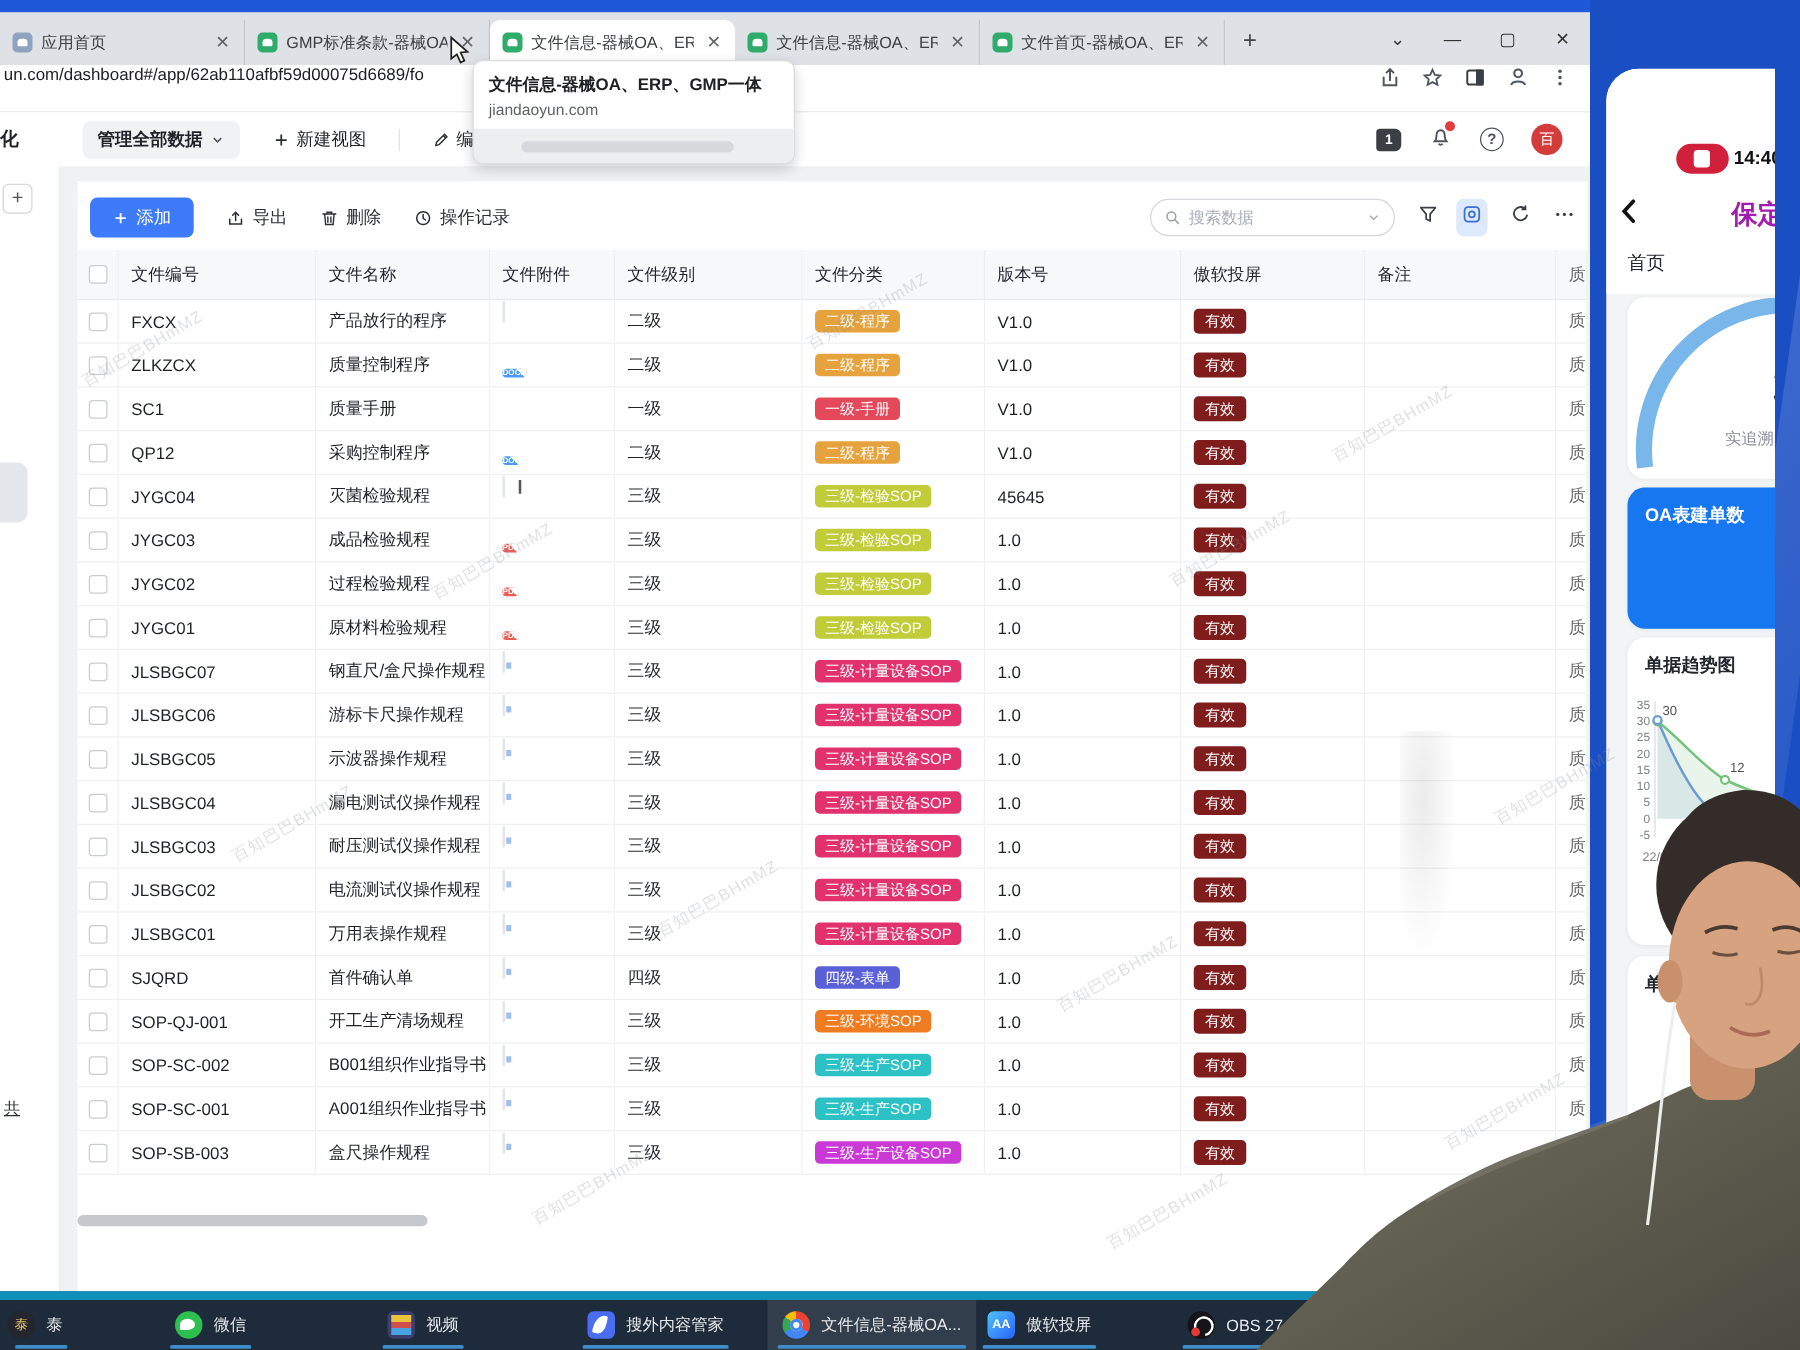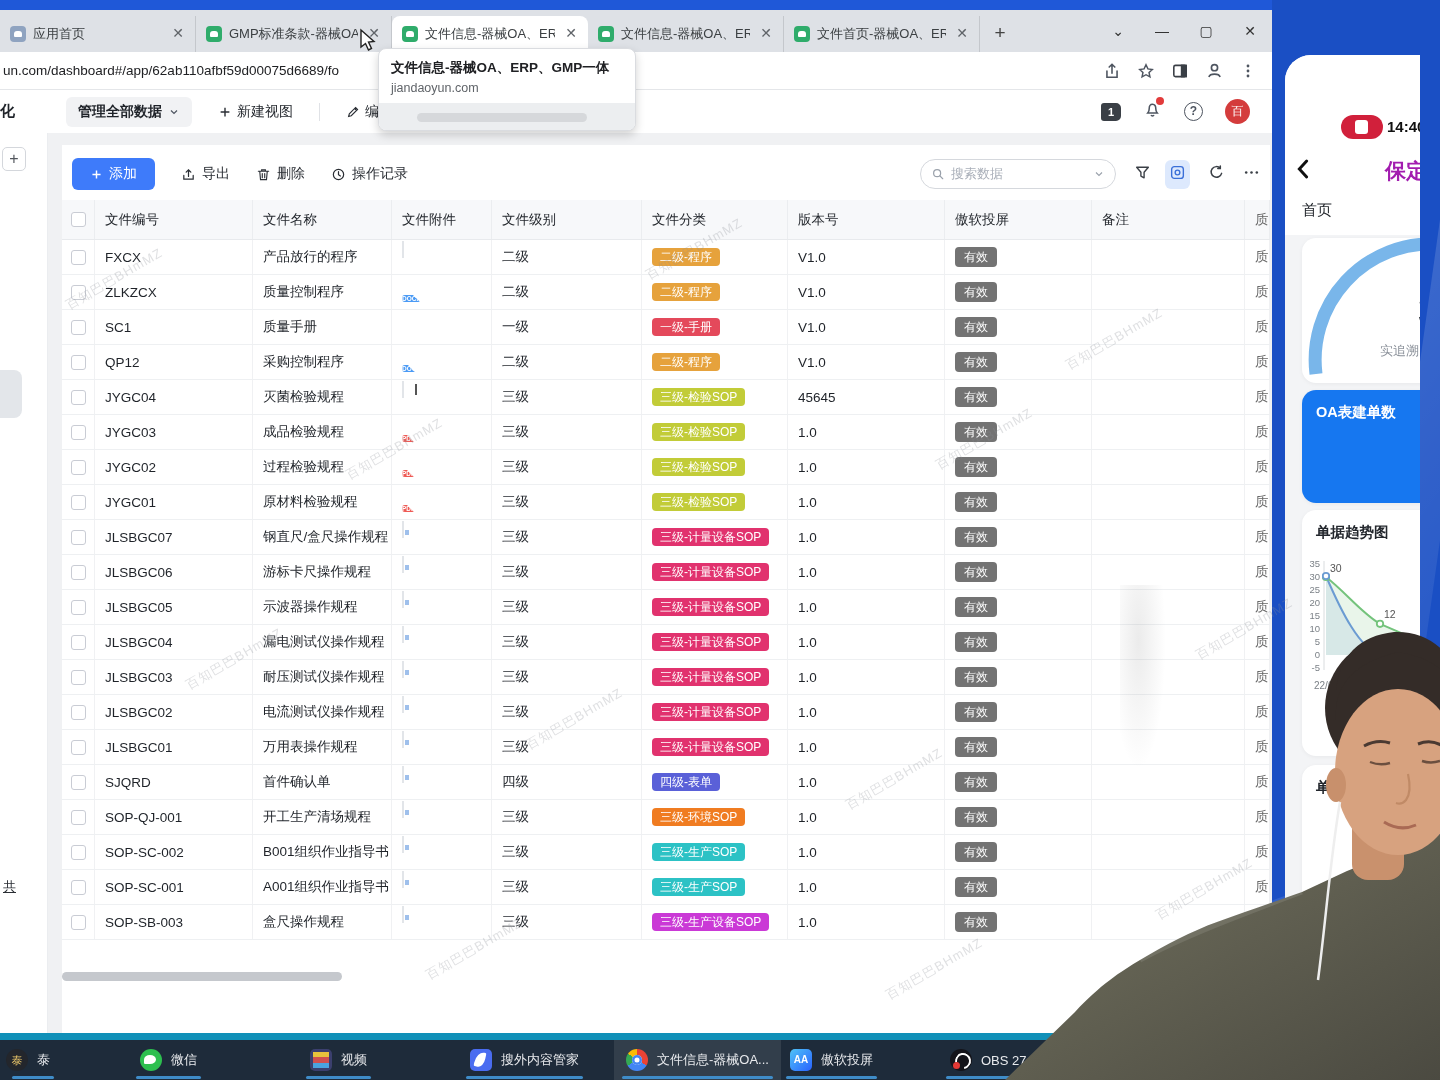--- a/index.html
+++ b/index.html
@@ -15,21 +15,21 @@
   .tab { position:relative; height:36px; width:196px; display:flex; align-items:center; gap:7px; padding:0 8px 0 10px; color:#3c4043; font-size:13px; border-right:1px solid #c4c7cc; }
   .tab.active { background:#fff; border-radius:8px 8px 0 0; border-right:none; z-index:2; }
   .tab .favicon { width:16px; height:16px; border-radius:4px; background:#2fac6b; flex:0 0 16px; position:relative; }
   .tab .favicon::after { content:""; position:absolute; left:4px; top:5px; width:8px; height:6px; background:#fff; border-radius:3px 3px 1px 1px; }
   .tab .favicon.gray { background:#8fa3c0; }
   .tab .tlabel { flex:1; white-space:nowrap; overflow:hidden; }
   .tab .tclose { color:#5f6368; font-size:14px; width:18px; height:18px; line-height:17px; text-align:center; border-radius:50%; }
   .newtab { width:28px; height:28px; margin:0 0 4px 6px; font-size:19px; color:#444; text-align:center; line-height:26px; }
   .wctrls { margin-left:auto; display:flex; align-items:center; height:42px; }
   .wctrl { width:44px; text-align:center; color:#333; font-size:14px; }
-  .urlbar { position:absolute; left:0; top:52px; width:1272px; height:38px; background:#fff; border-bottom:1px solid #e4e6e9; display:flex; align-items:center; }
+  .urlbar { position:absolute; left:0; top:52px; width:1272px; height:38px; background:#fff; border-bottom:1px solid #e4e6e9; display:flex; align-items:flex-start; }
   .urltext { font-size:13.5px; color:#202124; padding-left:3px; }
   .urlicons { margin-left:auto; display:flex; align-items:center; gap:16px; padding-right:16px; }
   .icon16 svg { display:block; }
 
   
   .tooltip { position:absolute; left:378px; top:48px; width:258px; height:83px; background:#fff; border:1px solid #dadce0; border-radius:8px; box-shadow:0 4px 10px rgba(0,0,0,.18); z-index:30; padding:10px 12px 0 12px; overflow:hidden; }
   .tooltip .tt { font-size:13.5px; font-weight:bold; color:#202124; white-space:nowrap; }
   .tooltip .td { font-size:12.5px; color:#5f6368; margin-top:4px; }
   .tooltip .tp { margin:8px -12px 0; height:30px; background:#eceef0; position:relative; }
   .tooltip .tp::after { content:""; position:absolute; left:38px; top:10px; width:170px; height:9px; border-radius:5px; background:#d6d8db; }
@@ -66,21 +66,21 @@
 
   
   .tbl { position:absolute; left:0px; top:55px; width:1208px; }
   .trow { display:grid; grid-template-columns:33px 158px 139px 100px 150px 146px 157px 147px 153px 25px; align-items:center; height:35px; border-bottom:1px solid #eef0f2; }
   .trow.head { height:40px; background:#f7f8fa; border-bottom:1px solid #e8eaed; color:#42464d; font-size:13.5px; }
   .tcell { padding:0 10px; font-size:13.5px; color:#1f2329; white-space:nowrap; overflow:hidden; height:100%; display:flex; align-items:center; border-right:1px solid #f0f1f3; }
   .trow.head .tcell { border-right:1px solid #ebedf0; }
   .tcell.ck { justify-content:center; padding:0; }
   .cbox { width:15px; height:15px; border:1.5px solid #c9ccd4; border-radius:3px; background:#fff; }
   .badge { color:#fff; font-size:12px; border-radius:4px; padding:3px 8px; line-height:1; white-space:nowrap; }
-  .vbadge { background:#737373; color:#fff; font-size:12px; border-radius:4px; padding:4px 9px; line-height:1; }
+  .vbadge { background:#7f1d1d; color:#fff; font-size:12px; border-radius:4px; padding:4px 9px; line-height:1; }
   .partial { width:25px; overflow:hidden; color:#6b7widely; color:#666; }
 
   
   .att { width:28px; height:30px; position:relative; }
   .file { width:25px; height:30px; border-radius:3px; position:relative; color:#fff; font-size:6.5px; font-weight:bold; text-align:center; line-height:44px; }
   .file::before { content:""; position:absolute; right:0; top:0; border:4px solid; border-color:#fff #fff transparent transparent; }
   .file.docx,.file.doc { background:#4a9af5; }
   .file.pdf { background:#ee5a55; }
   .thumb { width:30px; height:28px; background:#fff; border:1px solid #e2e5e9; position:relative; overflow:hidden; }
   .thumb.sheet::before { content:""; position:absolute; left:2px; right:2px; top:2px; height:5px; background:#3d7ff0; }

